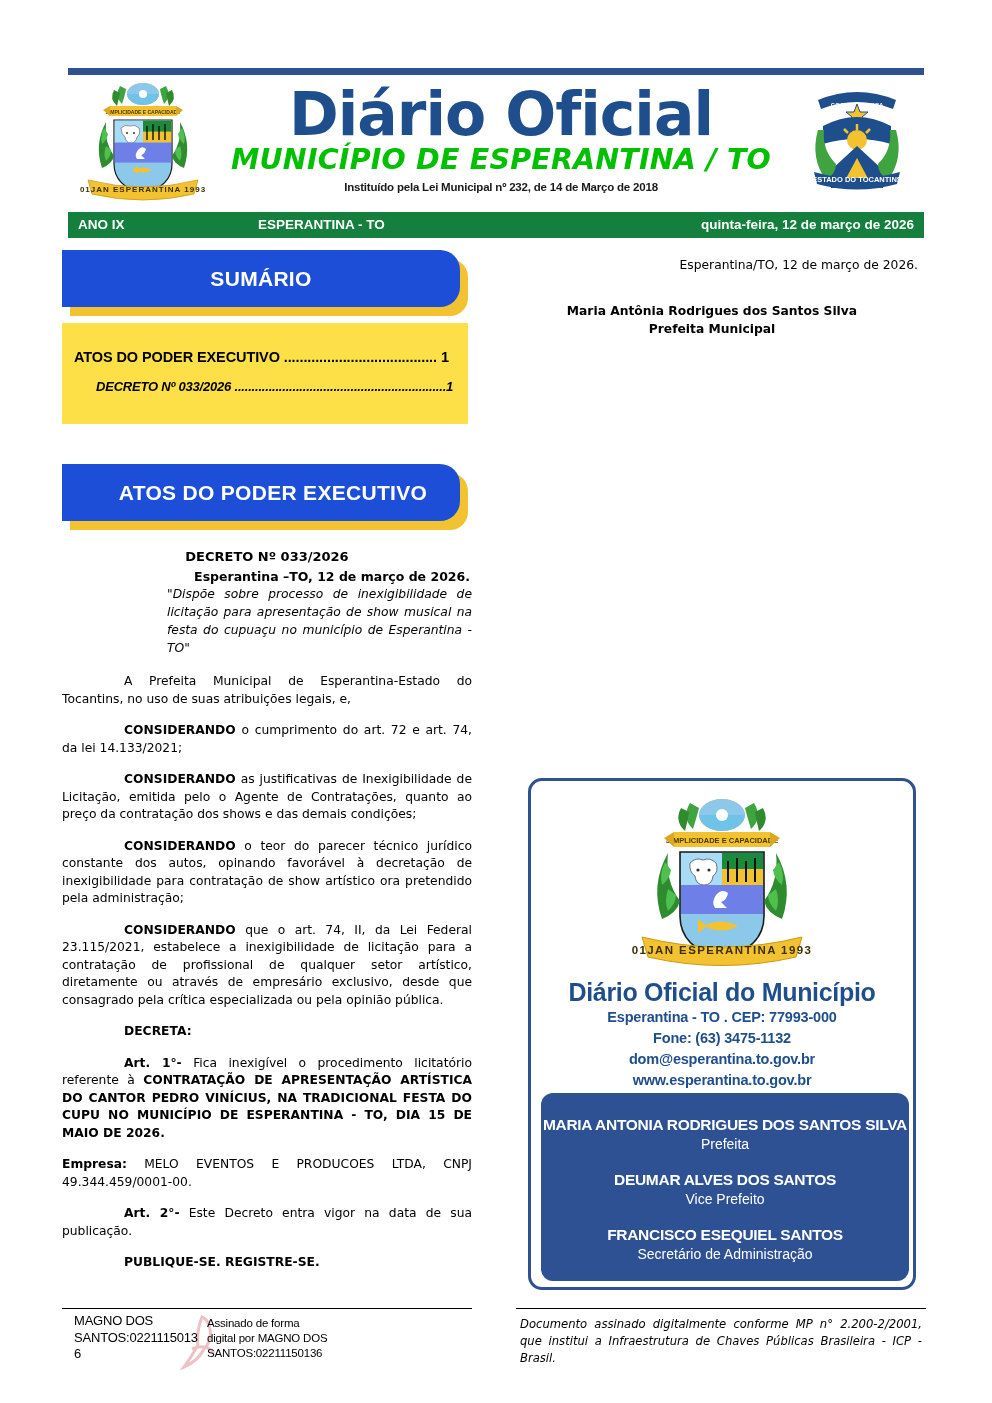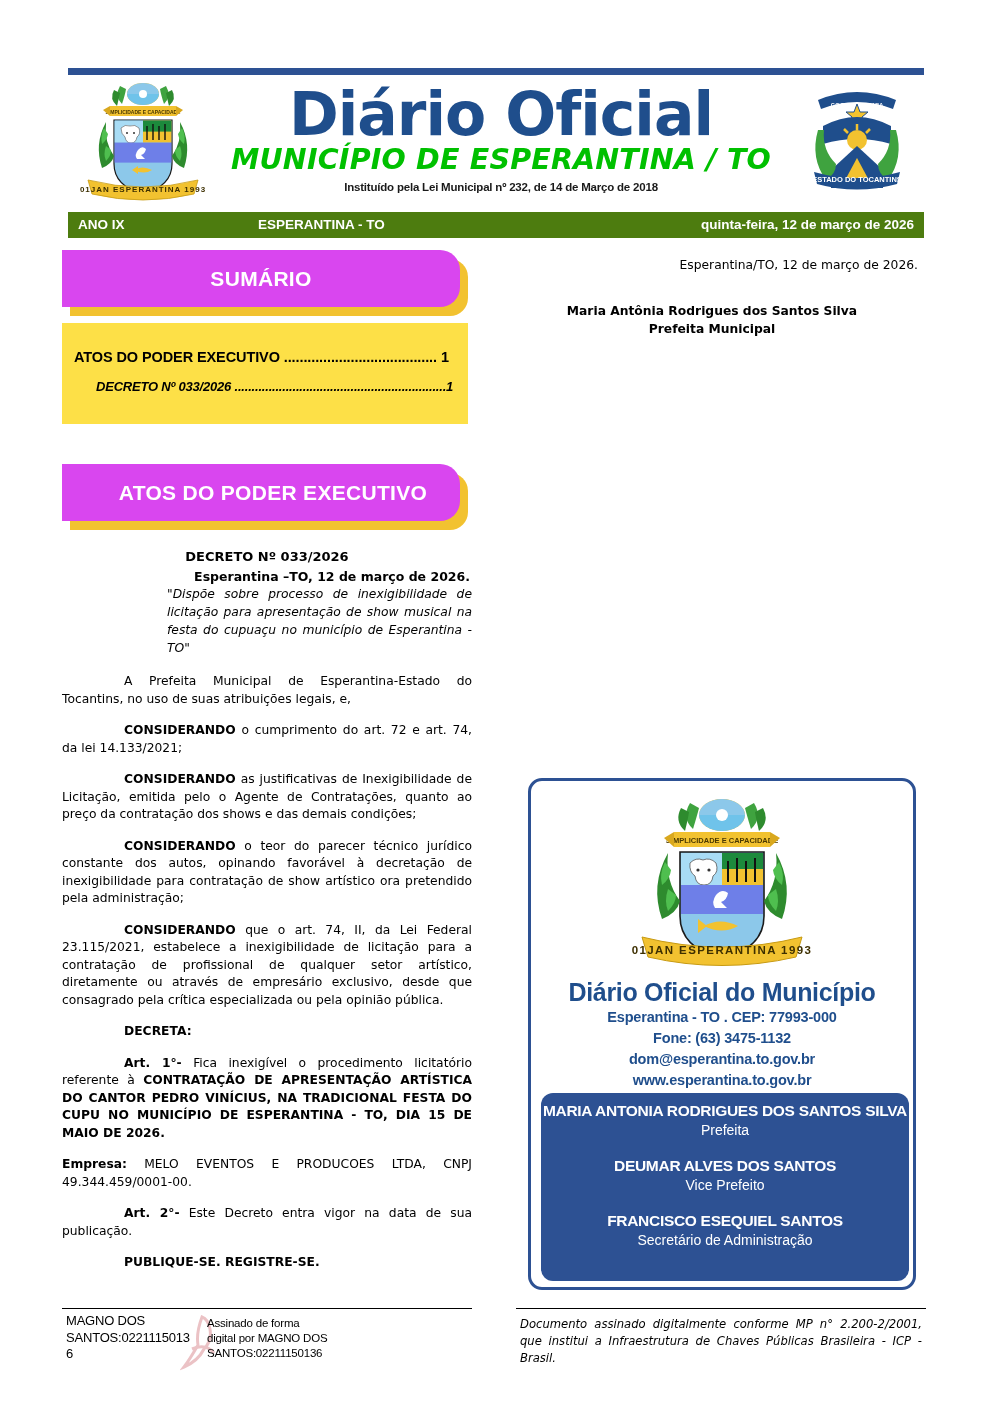--- a/index.html
+++ b/index.html
@@ -77,21 +77,21 @@
     margin-top: 5px;
     letter-spacing: -0.2px;
   }
 
   
   .issue-bar {
     position: absolute;
     left: 68px; top: 212px;
     width: 856px;
     height: 26px;
-    background: #4d7c0f;
+    background: #15803d;
     color: #ffffff;
     font-size: 13.5px;
     font-weight: bold;
   }
   .issue-bar span { position: absolute; top: 5px; white-space: nowrap; }
   .ib-ano    { left: 10px; }
   .ib-num    { left: 96px; margin-top: 36px; }
   .ib-city   { left: 190px; }
   .ib-date   { right: 10px; }
 
@@ -115,21 +115,21 @@
     width: 398px;
     height: 57px;
     background: #F2C230;
     border-radius: 0 18px 18px 0;
   }
   .banner {
     position: absolute;
     left: 0; top: 0;
     width: 398px;
     height: 57px;
-    background: #d946ef;
+    background: #1d4ed8;
     border-radius: 0 20px 20px 0;
     color: #ffffff;
     font-size: 21px;
     font-weight: bold;
     display: flex;
     align-items: center;
     justify-content: center;
     letter-spacing: 0.3px;
   }
   .banner.offset-title { justify-content: center; padding-left: 24px; }
@@ -225,21 +225,21 @@
     position: relative;
     width: 410px;
     height: 70px;
     font-family: "Liberation Sans", sans-serif;
     font-size: 13px;
     line-height: 16.5px;
     color: #000000;
   }
   .sig-left {
     position: absolute;
-    left: 4px; top: 0;
+    left: 12px; top: 0;
     width: 138px;
     white-space: pre-line;
     letter-spacing: -0.2px;
   }
   .sig-right {
     position: absolute;
     left: 145px; top: 3px;
     width: 180px;
     font-size: 11.5px;
     line-height: 15px;
@@ -317,21 +317,21 @@
   }
   .officials {
     position: absolute;
     left: 10px; top: 312px;
     width: 368px;
     height: 188px;
     background: #2D5193;
     border-radius: 12px;
     color: #ffffff;
     text-align: center;
-    padding-top: 8px;
+    padding-top: 22px;
   }
   .off-name {
     font-size: 15.5px;
     font-weight: bold;
     line-height: 20px;
     letter-spacing: -0.3px;
   }
   .off-role {
     font-size: 14px;
     font-weight: normal;

